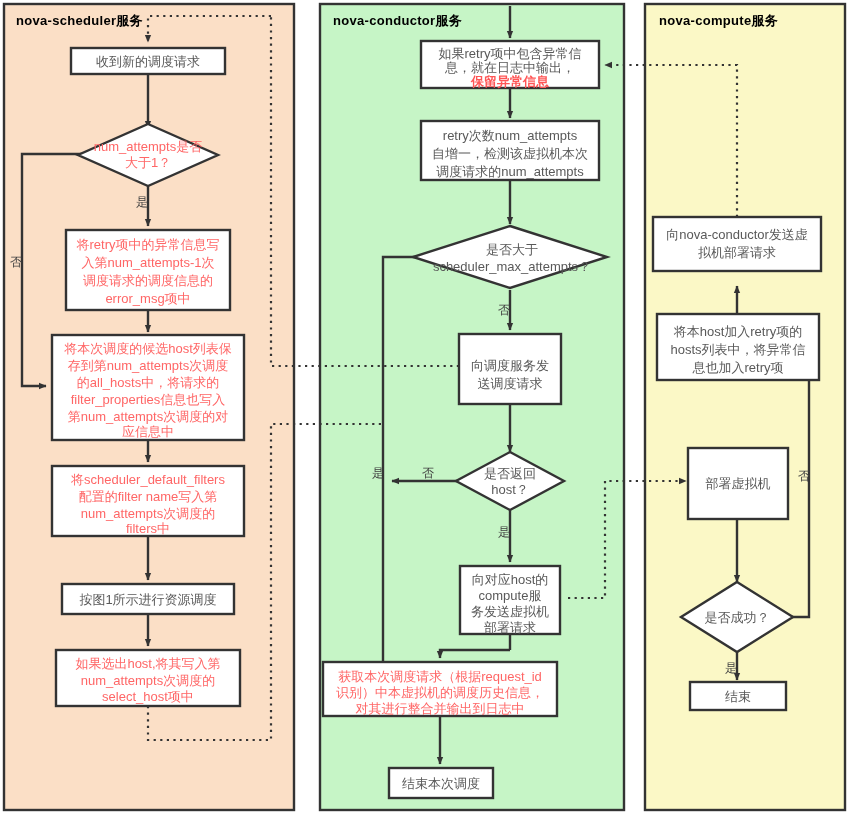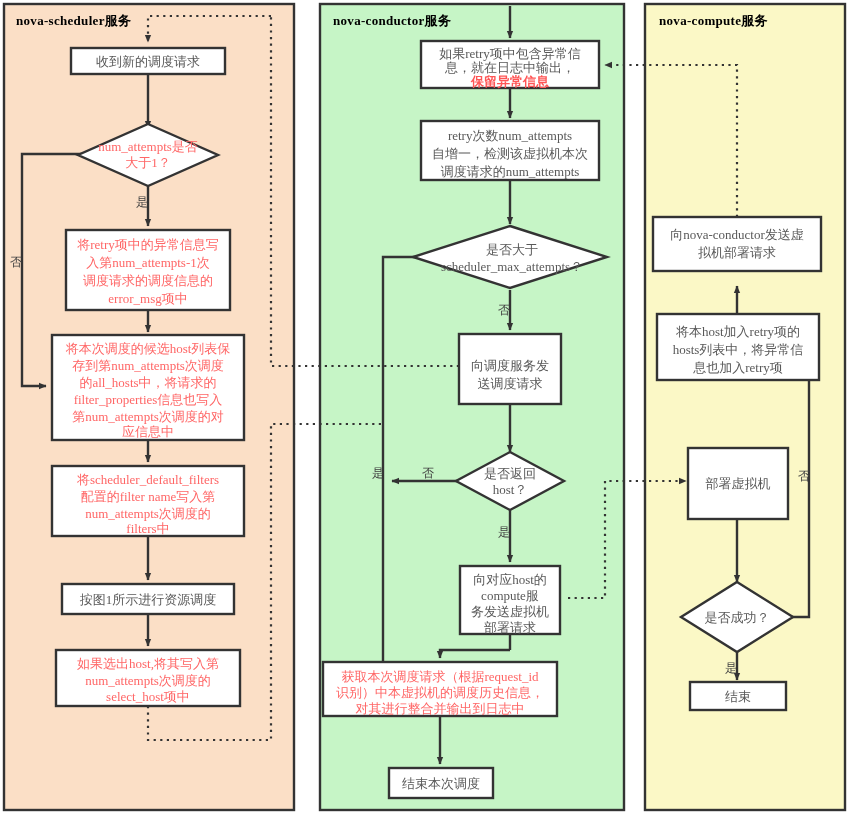--- a/index.html
+++ b/index.html
@@ -1,17 +1,17 @@
 <!DOCTYPE html>
 <html><head>
 <meta charset="utf-8">
 <style>
   html,body{margin:0;padding:0;background:#ffffff;}
   body{font-family:"Liberation Sans","DejaVu Sans",sans-serif;}
-  #stage{position:relative;width:849px;height:814px;overflow:hidden;background:#fff;font-family:Liberation Serif, serif;}
+  #stage{position:relative;width:849px;height:814px;overflow:hidden;background:#fff;}
   svg{display:block;}
   .lane-title{font-weight:bold;font-size:13px;letter-spacing:.3px;fill:#000;}
   .node-text{font-size:13px;fill:#595959;}
   .node-text-red{font-size:13px;fill:#ff6666;}
   .node-text-redbold{font-size:13px;font-weight:bold;fill:#ff5555;}
   .edge-label{font-size:12px;fill:#404040;}
   .solid{stroke:#333333;stroke-width:2.4;fill:none;}
   .dotted{stroke:#333333;stroke-width:2.2;fill:none;stroke-dasharray:2.2 4.4;stroke-linecap:butt;}
   .boxfill{fill:#ffffff;stroke:#333333;stroke-width:2.4;}
   .lanebox{stroke:#333333;stroke-width:2.4;}

